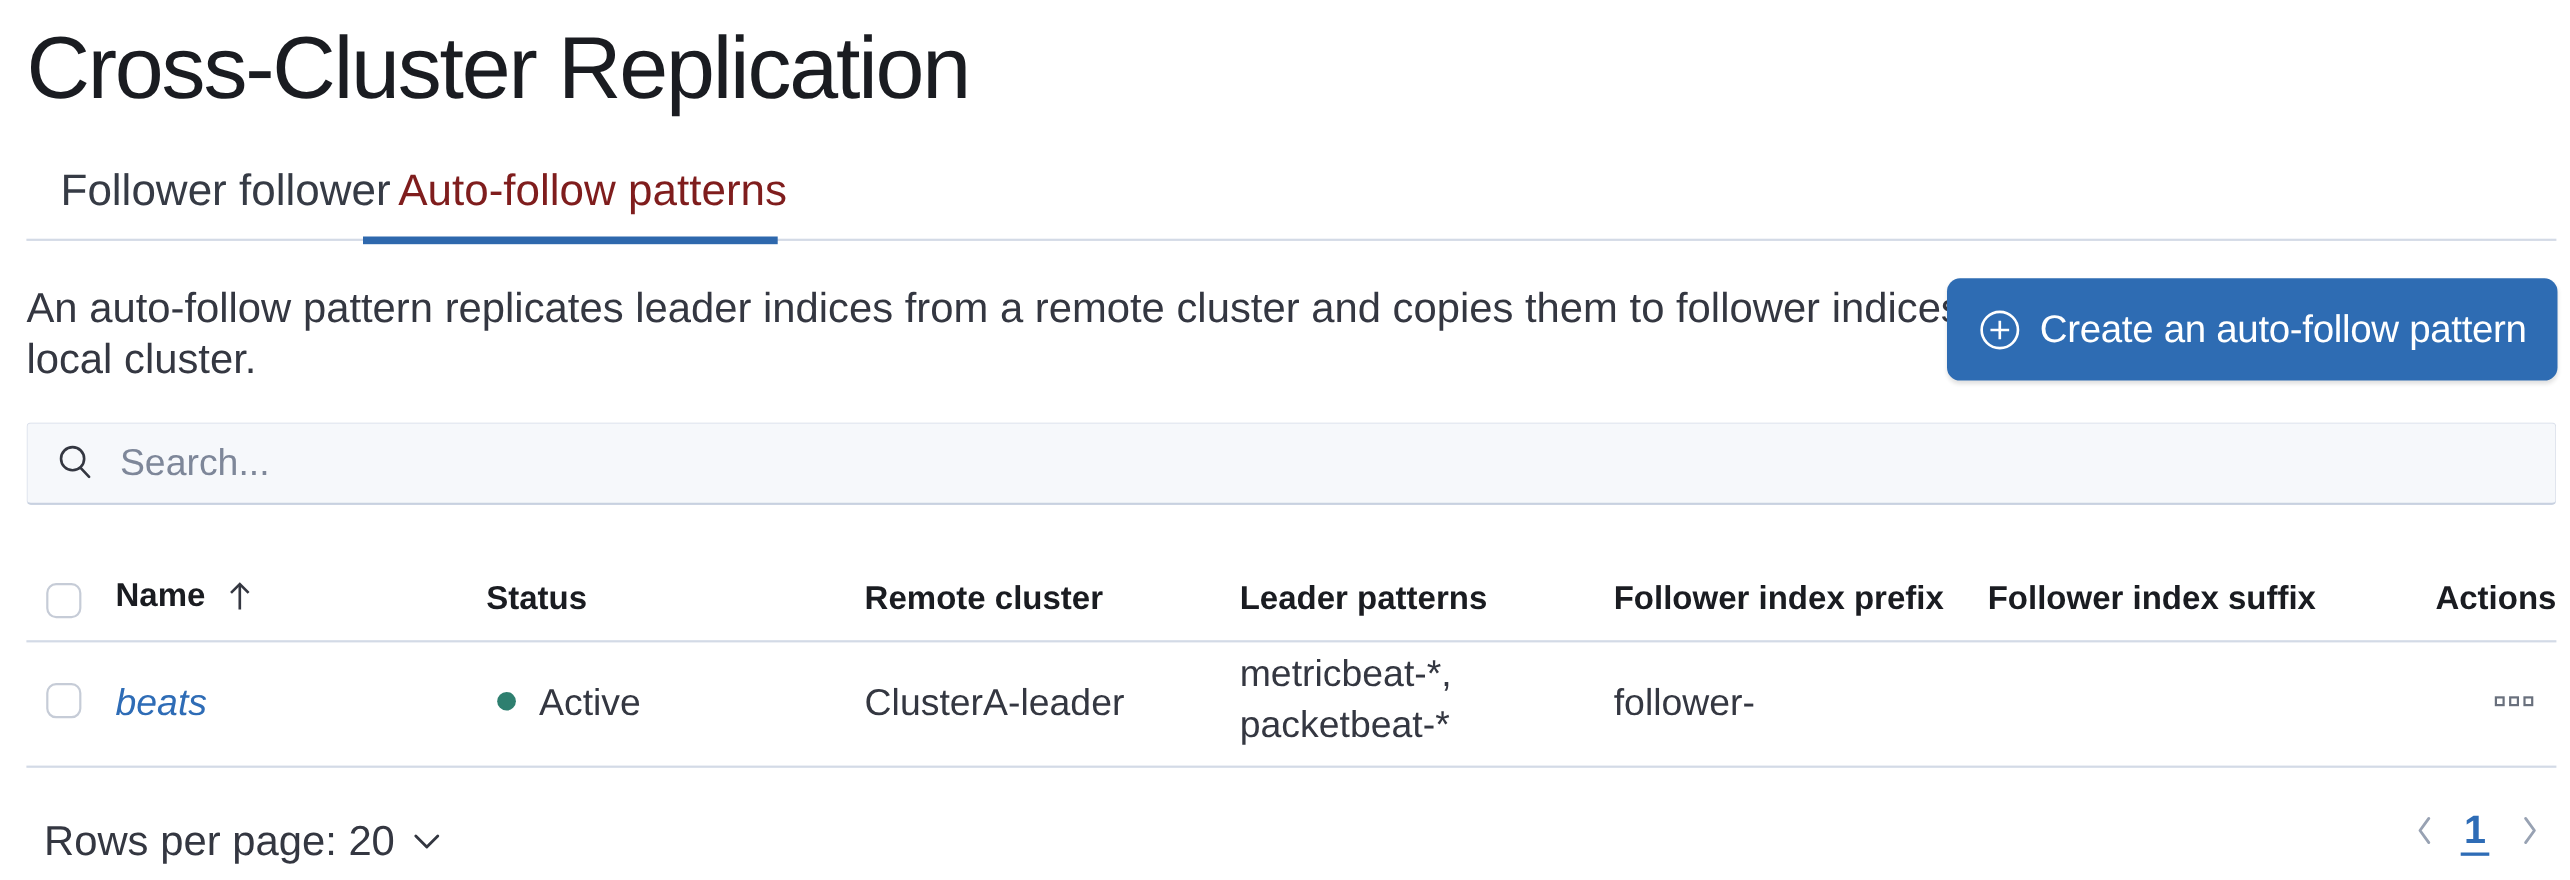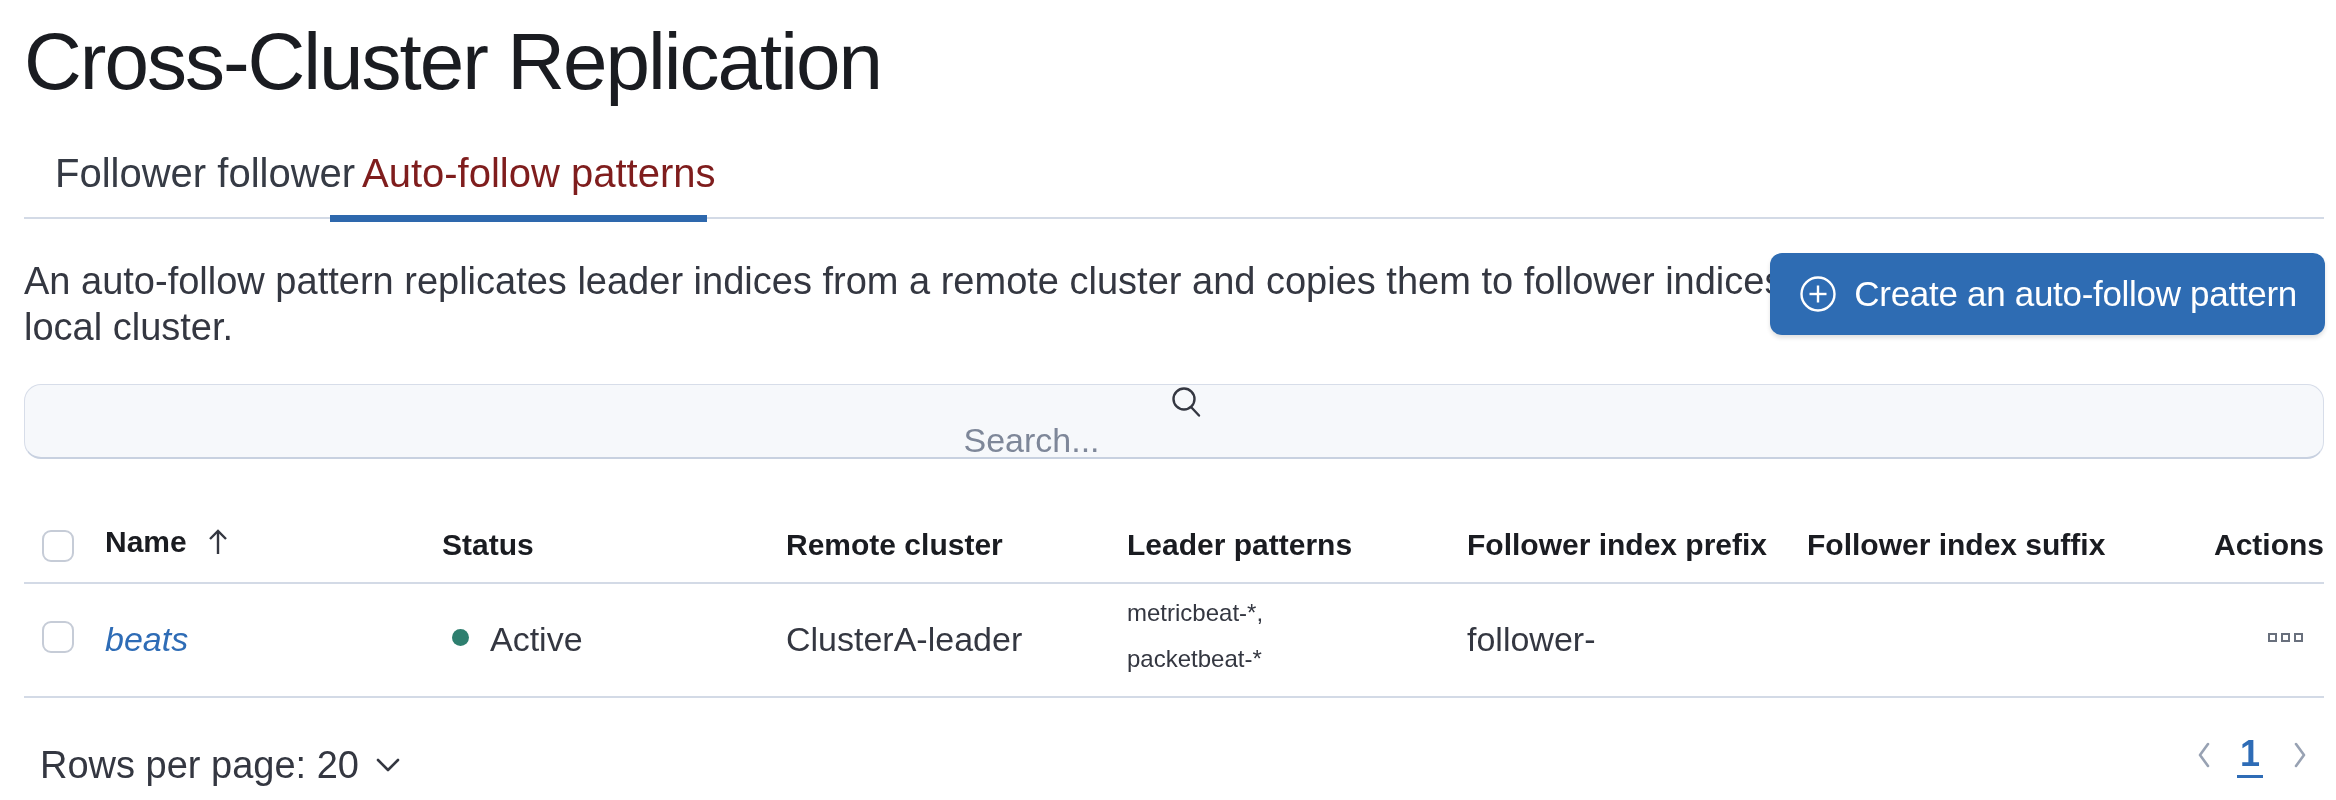--- a/index.html
+++ b/index.html
@@ -20,33 +20,33 @@
   .tab-active { left: 362px; color: #7f1d1d; }
   .tabs-divider { left: 24px; right: 12px; top: 217px; height: 2px; background: #d3dae6; }
   .tab-underline { left: 330px; width: 377px; top: 215px; height: 7px; background: #2e68ad; }
 
   
   .description { left: 24px; top: 258px; font-size: 38px; line-height: 46px; color: #343741; }
   .description div { white-space: nowrap; }
 
   
   .create-btn {
-    right: 11px; top: 253px; height: 82px;
+    right: 11px; top: 253px; height: 93px;
     background: #2e6cb3; border-radius: 12px;
     display: inline-flex; align-items: center; gap: 16px;
     padding: 0 28px; cursor: pointer; border: none;
     box-shadow: 0 3px 4px rgba(0,0,0,0.12);
   }
   .create-btn .btn-label { color: #fff; font-size: 35px; letter-spacing: -0.3px; white-space: nowrap; }
 
   
   .search-bar {
     left: 24px; right: 12px; top: 384px; height: 75px;
     background: #f6f8fb; border: 1px solid #d7dde9; border-bottom: 2px solid #c8d1e0;
-    border-radius: 17px; display: flex; align-items: center; flex-direction: column;
+    border-radius: 4px; display: flex; align-items: center;
   }
   .search-bar svg { margin-left: 26px; flex: 0 0 auto; }
   .search-input {
     flex: 1; height: 100%; border: none; outline: none; background: transparent;
     font-family: "Liberation Sans", sans-serif; font-size: 34px; color: #343741;
     margin-left: 22px;
   }
   .search-input::placeholder { color: #7e8799; opacity: 1; }
 
   
@@ -66,21 +66,21 @@
     background: #fff; display: inline-block; cursor: pointer;
   }
   .cb-header { left: 42px; top: 530px; }
   .cb-row { left: 42px; top: 621px; }
 
   .cell { font-size: 34px; line-height: 34px; white-space: nowrap; }
   .cell-name { left: 105px; top: 622px; color: #2e6cb6; cursor: pointer; font-style: italic; }
   .status-dot { left: 452px; top: 629px; width: 17px; height: 17px; border-radius: 50%; background: #2e7f6f; }
   .cell-status { left: 490px; top: 622px; color: #343741; }
   .cell-remote { left: 786px; top: 622px; color: #343741; }
-  .cell-leader { left: 1127px; top: 590px; font-size: 24px; line-height: 46px; color: #343741; white-space: nowrap; }
+  .cell-leader { left: 1127px; top: 590px; font-size: 34px; line-height: 46px; color: #343741; white-space: nowrap; }
   .cell-prefix { left: 1467px; top: 622px; color: #343741; }
 
   .actions-icon { right: 33px; top: 633px; display: flex; gap: 4px; cursor: pointer; }
   .actions-icon i { display: block; width: 9px; height: 9px; border: 2px solid #69707d; background: transparent; }
 
   
   .rows-per-page { left: 40px; top: 748px; font-size: 38px; line-height: 34px; color: #343741; display: flex; align-items: center; gap: 16px; cursor: pointer; white-space: nowrap; }
   .pag-chevron { top: 741px; cursor: pointer; }
   .pag-prev { left: 2196px; }
   .pag-next { left: 2292px; }

